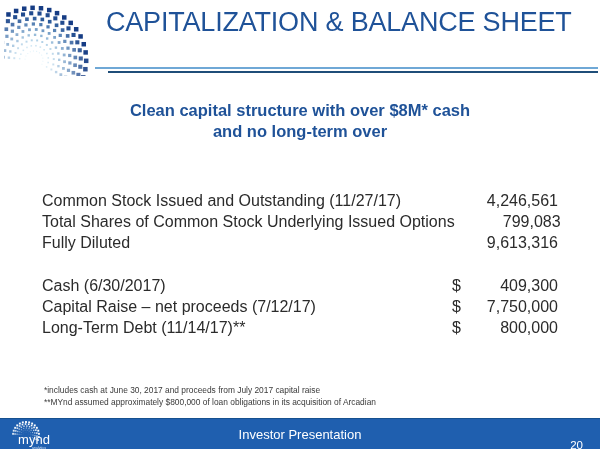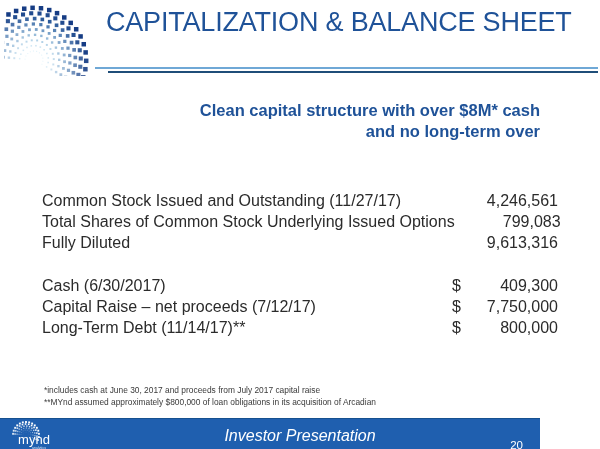--- a/index.html
+++ b/index.html
@@ -60,21 +60,21 @@
     height: 1.5px;
     background: #1F4E79;
   }
 
   
   .subtitle {
     position: absolute;
     left: 60px;
     top: 100px;
     width: 480px;
-    text-align: right;
+    text-align: center;
     font-size: 16.5px;
     line-height: 21px;
     font-weight: bold;
     color: #1F5298;
   }
 
   
   .table {
     position: absolute;
     left: 42px;
@@ -111,41 +111,40 @@
     font-size: 8.4px;
     line-height: 11.5px;
     color: #3a3a3a;
   }
 
   
   .footer {
     position: absolute;
     left: 0;
     top: 418px;
-    width: 540px;
+    width: 600px;
     height: 31px;
     background: #1F5FAF;
     border-top: 1.5px solid #16508F;
   }
   .footer-logo {
     position: absolute;
     left: 6px;
     top: 0px;
     width: 56px;
     height: 31px;
   }
   .footer-logo svg { display: block; }
   .footer-center {
     position: absolute;
     left: 0;
     top: 8px;
     width: 600px;
     text-align: center;
-    font-size: 16px;
-    font-style: italic;
+    font-size: 13px;
     color: #ffffff;
   }
   .footer-page {
     position: absolute;
     right: 17px;
     top: 20px;
     font-size: 11.5px;
     color: #ffffff;
   }
 </style>

